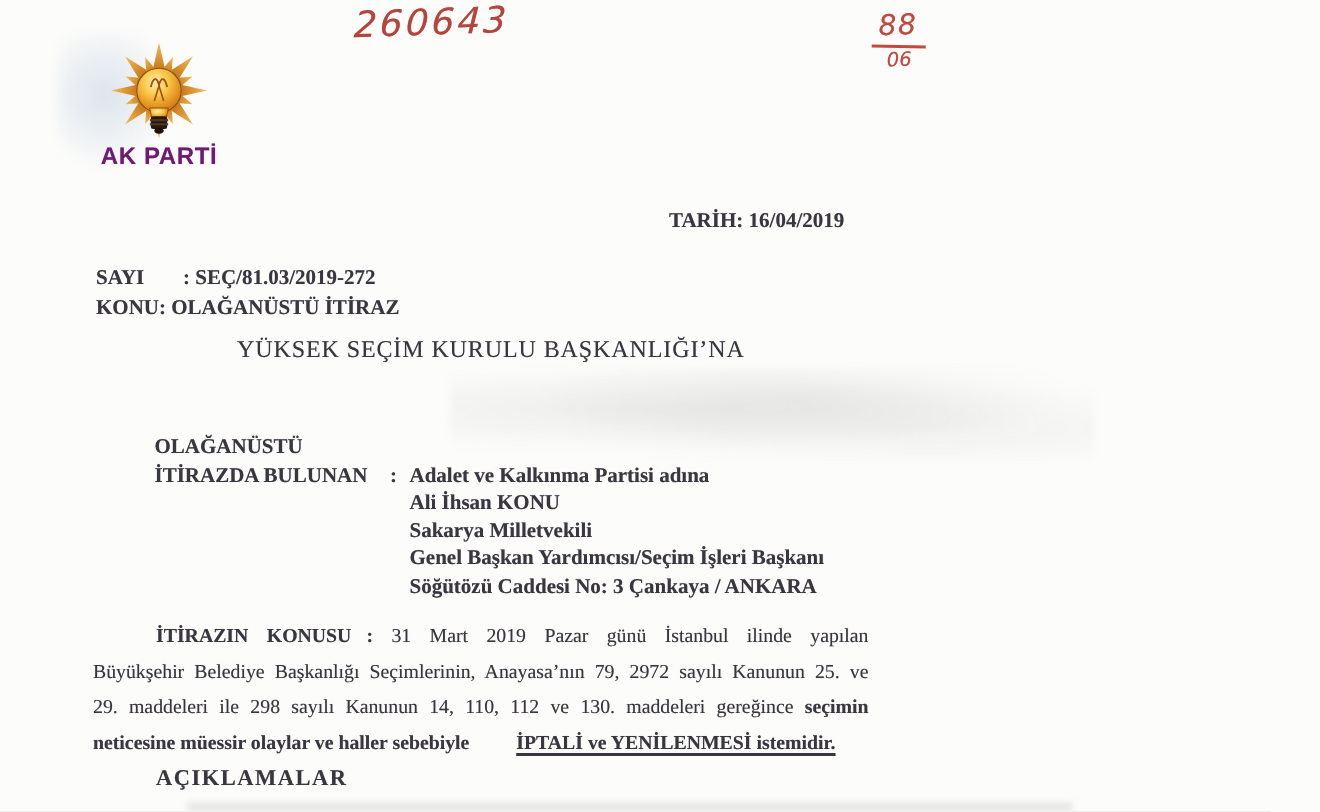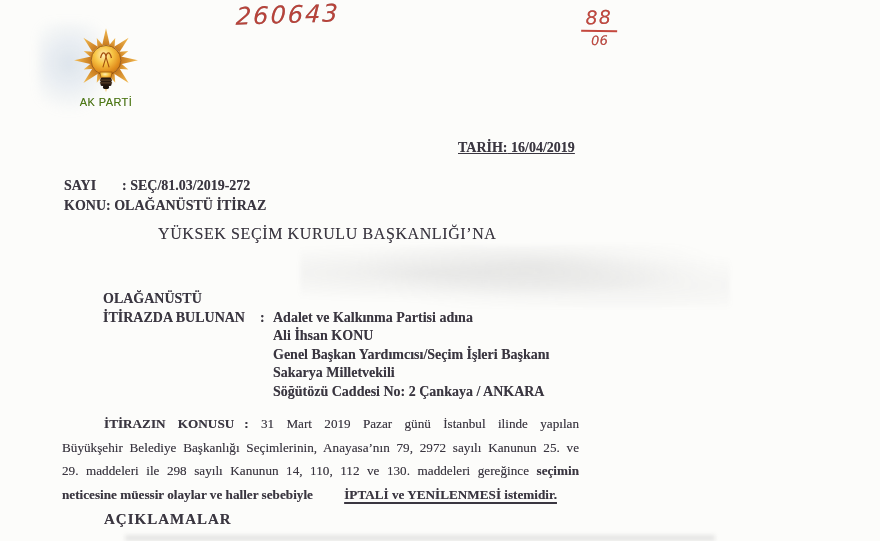--- a/index.html
+++ b/index.html
@@ -37,28 +37,28 @@
   
   .logo-tint {
     position: absolute; left: 38px; top: 22px; width: 78px; height: 92px;
     background: radial-gradient(ellipse at 40% 45%, rgba(168,188,214,0.38), rgba(168,188,214,0) 70%);
     filter: blur(4px);
   }
   .logo { position: absolute; left: 64px; top: 26px; width: 84px; text-align: center; }
   .logo svg { display: block; margin: 0 auto; }
   .logo-text {
     font-family: "Liberation Sans", "DejaVu Sans", sans-serif;
-    font-weight: normal; font-size: 11px; letter-spacing: 0.4px;
-    color: #4d7c0f; margin-top: -8px;
+    font-weight: bold; font-size: 16px; letter-spacing: 0.4px;
+    color: #701a75; margin-top: -8px;
   }
 
   
   .header-left { position: absolute; left: 64px; top: 140px; font-weight: bold; font-size: 14px; line-height: 20px; }
   .hlabel { display: inline-block; width: 58px; margin-top: 36px; }
-  .header-right { position: absolute; left: 458px; top: 140px; font-weight: bold; font-size: 14px; text-decoration: underline; }
+  .header-right { position: absolute; left: 446px; top: 140px; font-weight: bold; font-size: 14px; }
 
   
   .doc-title {
     position: absolute; left: 158px; top: 225px;
     font-weight: normal; font-size: 16px; letter-spacing: 0.6px;
     white-space: nowrap;
   }
 
   
   .applicant { position: absolute; left: 103px; top: 290px; font-weight: bold; font-size: 14px; line-height: 18.6px; }
@@ -176,31 +176,31 @@
         <span class="app-value">Adalet ve Kalkınma Partisi adına</span>
     </div>
     <div class="app-row">
       <span class="app-label"></span>
         <span class="app-colon"></span>
         <span class="app-value">Ali İhsan KONU</span>
     </div>
     <div class="app-row">
       <span class="app-label"></span>
         <span class="app-colon"></span>
+        <span class="app-value">Sakarya Milletvekili</span>
+    </div>
+    <div class="app-row">
+      <span class="app-label"></span>
+        <span class="app-colon"></span>
         <span class="app-value">Genel Başkan Yardımcısı/Seçim İşleri Başkanı</span>
     </div>
     <div class="app-row">
       <span class="app-label"></span>
         <span class="app-colon"></span>
-        <span class="app-value">Sakarya Milletvekili</span>
-    </div>
-    <div class="app-row">
-      <span class="app-label"></span>
-        <span class="app-colon"></span>
-        <span class="app-value">Söğütözü Caddesi No: 2 Çankaya / ANKARA</span>
+        <span class="app-value">Söğütözü Caddesi No: 3 Çankaya / ANKARA</span>
     </div>
   </div>
 
   <div class="subject">
     <div class="s-line s-line1">
       <span class="b s-label">İTİRAZIN KONUSU</span><span class="b">:</span>
       <span>31 Mart 2019 Pazar günü İstanbul ilinde yapılan</span>
     </div>
     <div class="s-line">Büyükşehir Belediye Başkanlığı Seçimlerinin, Anayasa’nın 79, 2972 sayılı Kanunun 25. ve</div>
     <div class="s-line">

